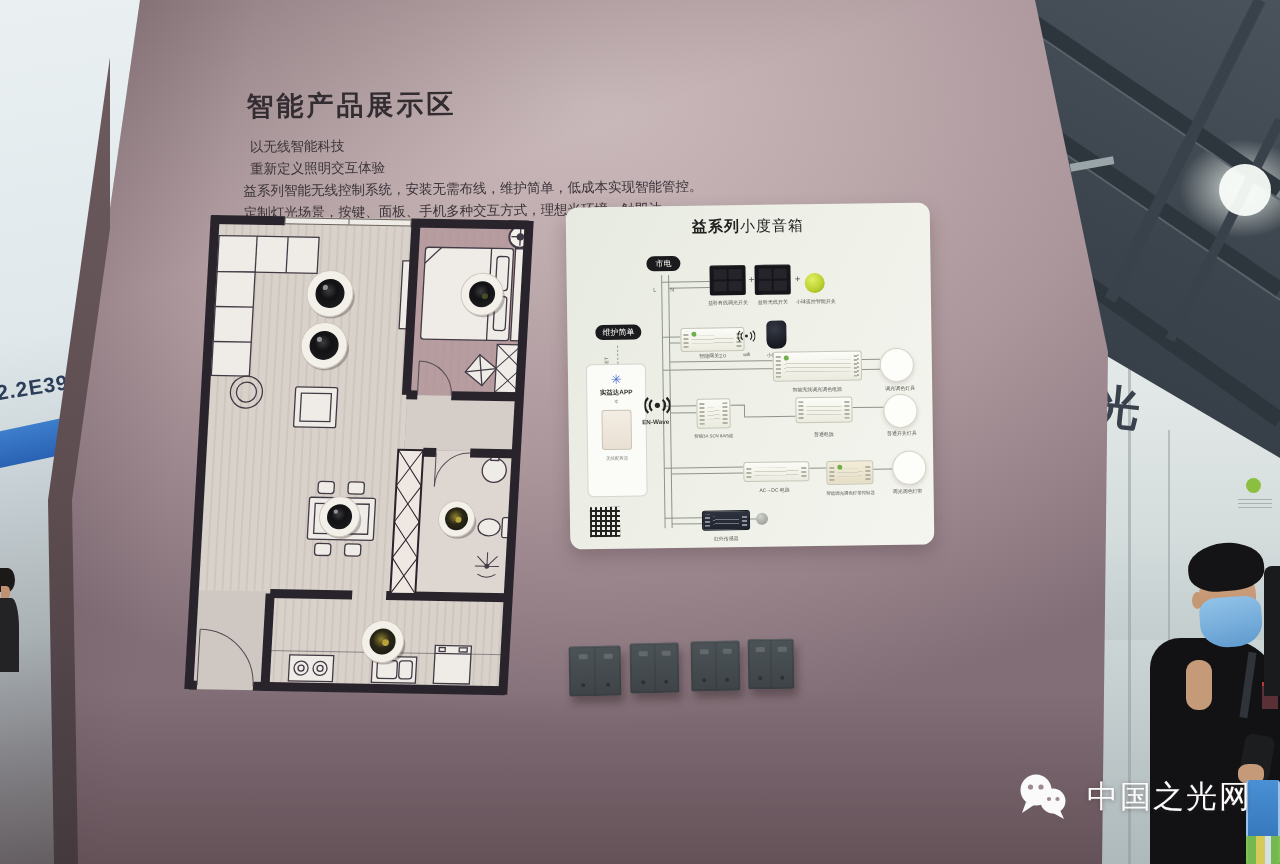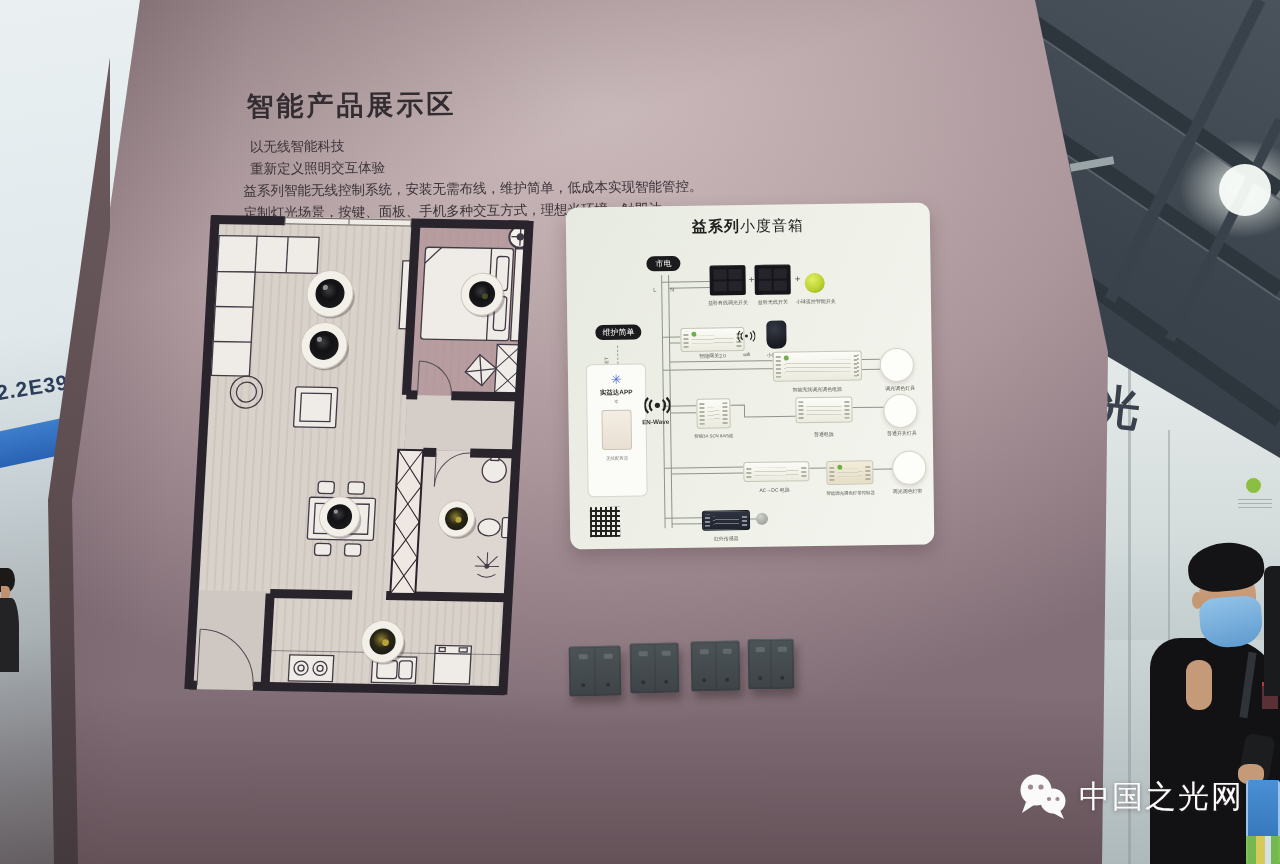--- a/index.html
+++ b/index.html
@@ -146,21 +146,21 @@
     background:linear-gradient(180deg,#4a90d4,#2e6db0);
     box-shadow:inset 8px 0 0 -6px #9cc4ea,inset -10px 0 0 -8px #9cc4ea;}
   .p-bagband{left:1246px;top:836px;width:34px;height:28px;
     background:linear-gradient(90deg,#7bc043 0 30%,#e8d44d 30% 55%,#e6ecef 55% 75%,#7bc043 75%);opacity:.9;}
   .p2{left:1264px;top:566px;width:16px;height:130px;background:#1a1b1d;border-radius:8px 0 0 0;}
   .pl-hair{left:0;top:568px;width:15px;height:24px;background:#1c1a19;border-radius:0 50% 50% 0;}
   .pl-face{left:1px;top:586px;width:9px;height:13px;background:#c09272;border-radius:0 40% 40% 0;}
   .pl-body{left:0;top:598px;width:19px;height:74px;background:#232225;border-radius:0 40% 0 0;}
 
   
-  .watermark{left:1016px;top:772px;display:flex;align-items:center;gap:9px;justify-content:space-between;}
+  .watermark{left:1016px;top:772px;display:flex;align-items:center;gap:17px;justify-content:space-between;}
   .wm-text{font-size:31px;color:#fbfbfb;letter-spacing:2px;font-weight:500;
     text-shadow:0 1px 4px rgba(60,40,45,.45);}
 </style>
 </head>
 <body>
 
 <div id="stage">
 
   <div class="abs right-zone"></div>
   <div class="abs aisle-floor"></div>

